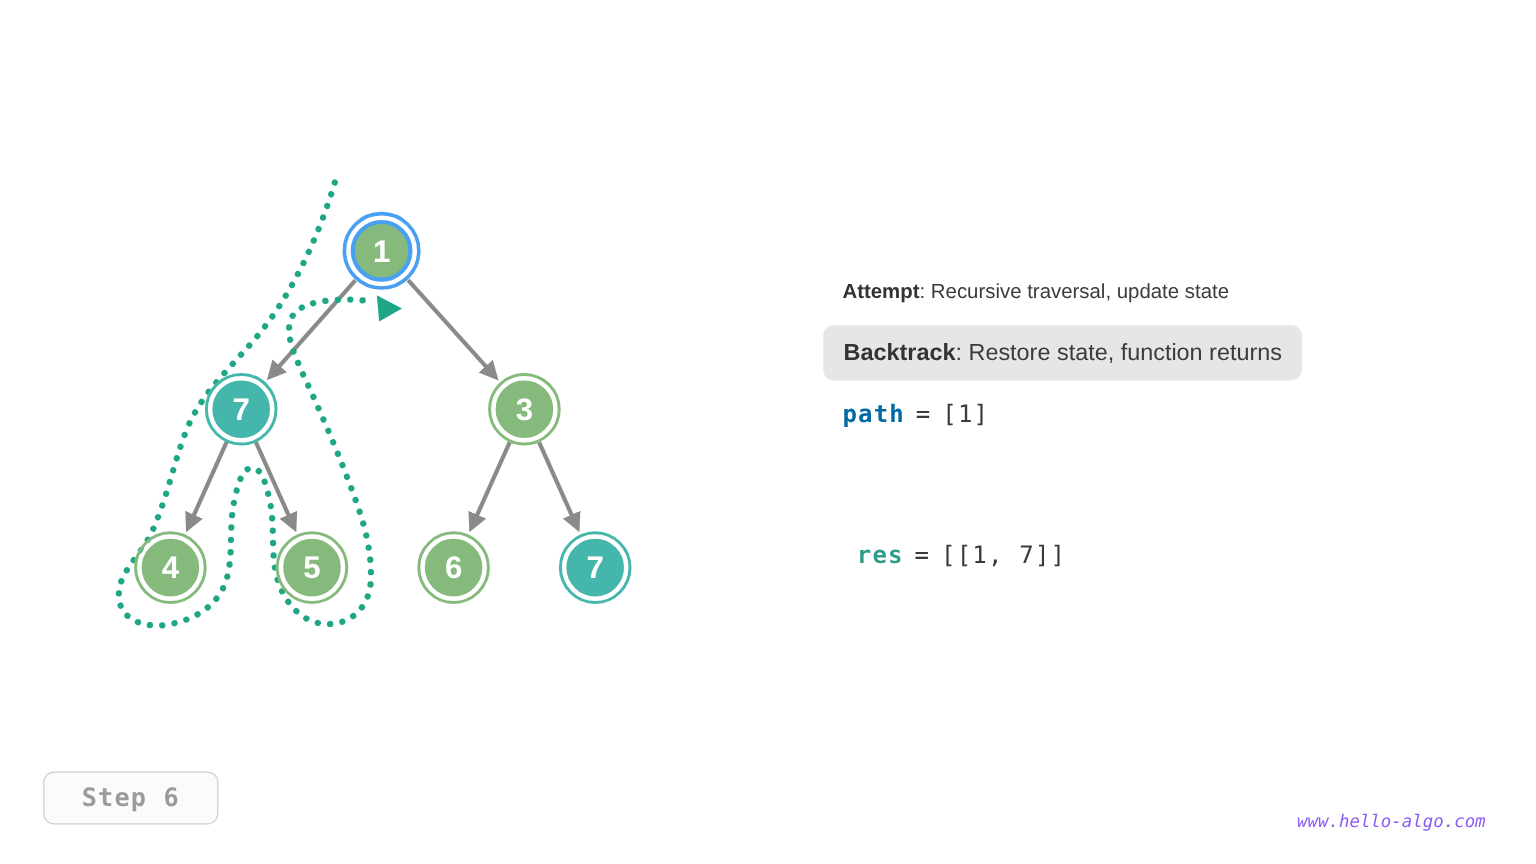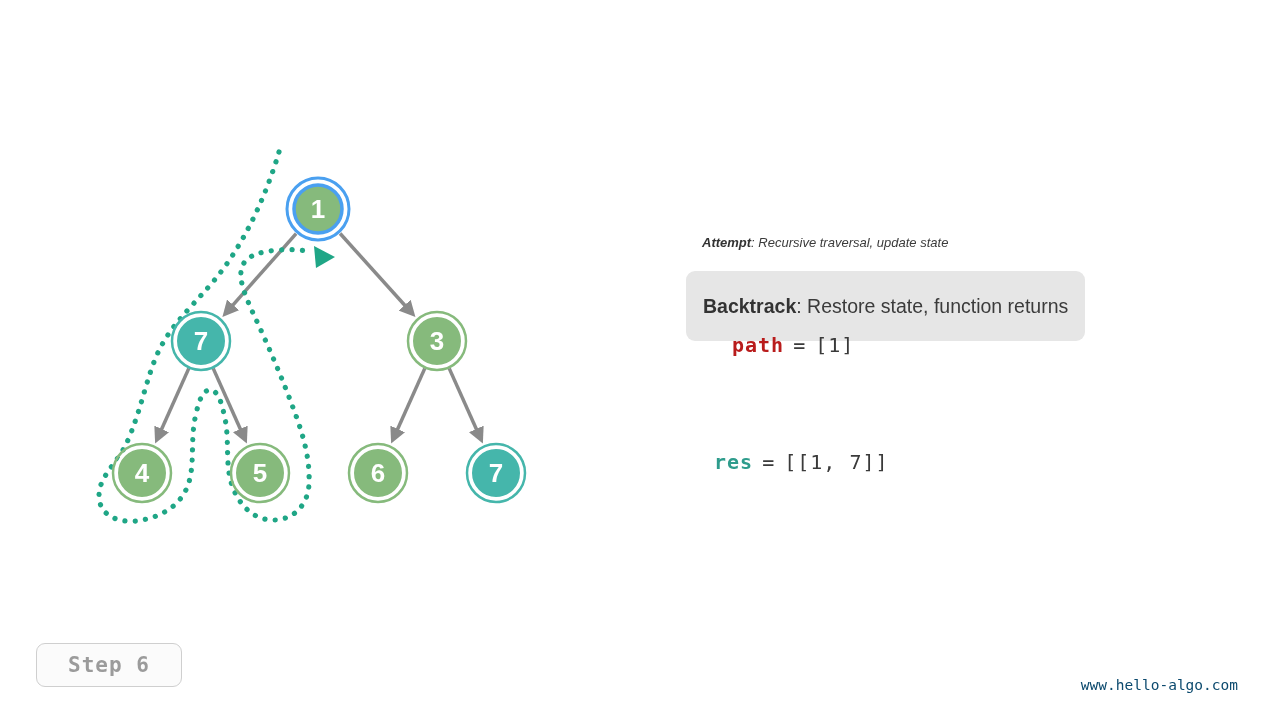--- a/index.html
+++ b/index.html
@@ -9,52 +9,52 @@
   }
   
   .tree-svg{position:absolute;left:0;top:0;}
   .node-num{
     font-family:"Liberation Sans",sans-serif;font-weight:bold;
     font-size:26px;fill:#ffffff;text-anchor:middle;
   }
   
   .attempt-line{
     position:absolute;left:702px;top:231px;
-    font-size:13px;color:#3b3b3b;line-height:24px;white-space:nowrap;font-style:italic;
+    font-size:17px;color:#3b3b3b;line-height:24px;white-space:nowrap;
   }
   .attempt-line b, .backtrack-badge b{font-weight:bold;color:#333333;}
   .backtrack-badge{
     position:absolute;left:686px;top:271px;height:46px;
-    display:flex;align-items:center;padding:12px 17px;
+    display:flex;align-items:center;padding:0 17px;
     background:#e6e6e6;border-radius:9px;
     font-size:19.5px;color:#3b3b3b;white-space:nowrap;
   }
   .state-line{
     position:absolute;left:702px;
     font-family:"DejaVu Sans Mono","Liberation Mono",monospace;
     font-size:20px;color:#3a3a3a;white-space:nowrap;letter-spacing:1px;
   }
   .state-line .eq{margin:0 9px;}
   .state-line.path-line{top:333px;}
   .state-line.res-line{top:450px;margin-left:12px;}
-  .var-path{color:#b91c1c;font-weight:bold;margin-left:30px;}
+  .var-path{color:#0369a1;font-weight:bold;}
   .var-res{color:#2e9c8c;font-weight:bold;}
   
   .step-badge{
     position:absolute;left:36px;top:643px;width:146px;height:44px;
     box-sizing:border-box;border:1.5px solid #cfcfcf;border-radius:9px;
     background:#fbfbfb;display:flex;align-items:center;justify-content:center;
     font-family:"DejaVu Sans Mono","Liberation Mono",monospace;
     font-weight:bold;font-size:21px;color:#9b9b9b;letter-spacing:1px;
   }
   
   .watermark{
     position:absolute;right:42px;top:677px;
     font-family:"DejaVu Sans Mono","Liberation Mono",monospace;
-    font-size:14.5px;color:#0c4a6e;
+    font-size:14.5px;color:#8b5cf6;font-style:italic;
   }
 </style>
 </head>
 <body>
 
 <svg class="tree-svg" width="620" height="600" viewBox="0 0 620 600">
   <defs>
     <marker id="arrow" viewBox="0 0 10 10" refX="7" refY="5" markerWidth="4.6" markerHeight="4.6" orient="auto">
       <path d="M0,0 L10,5 L0,10 z" fill="#8a8a8a"></path>
     </marker>

